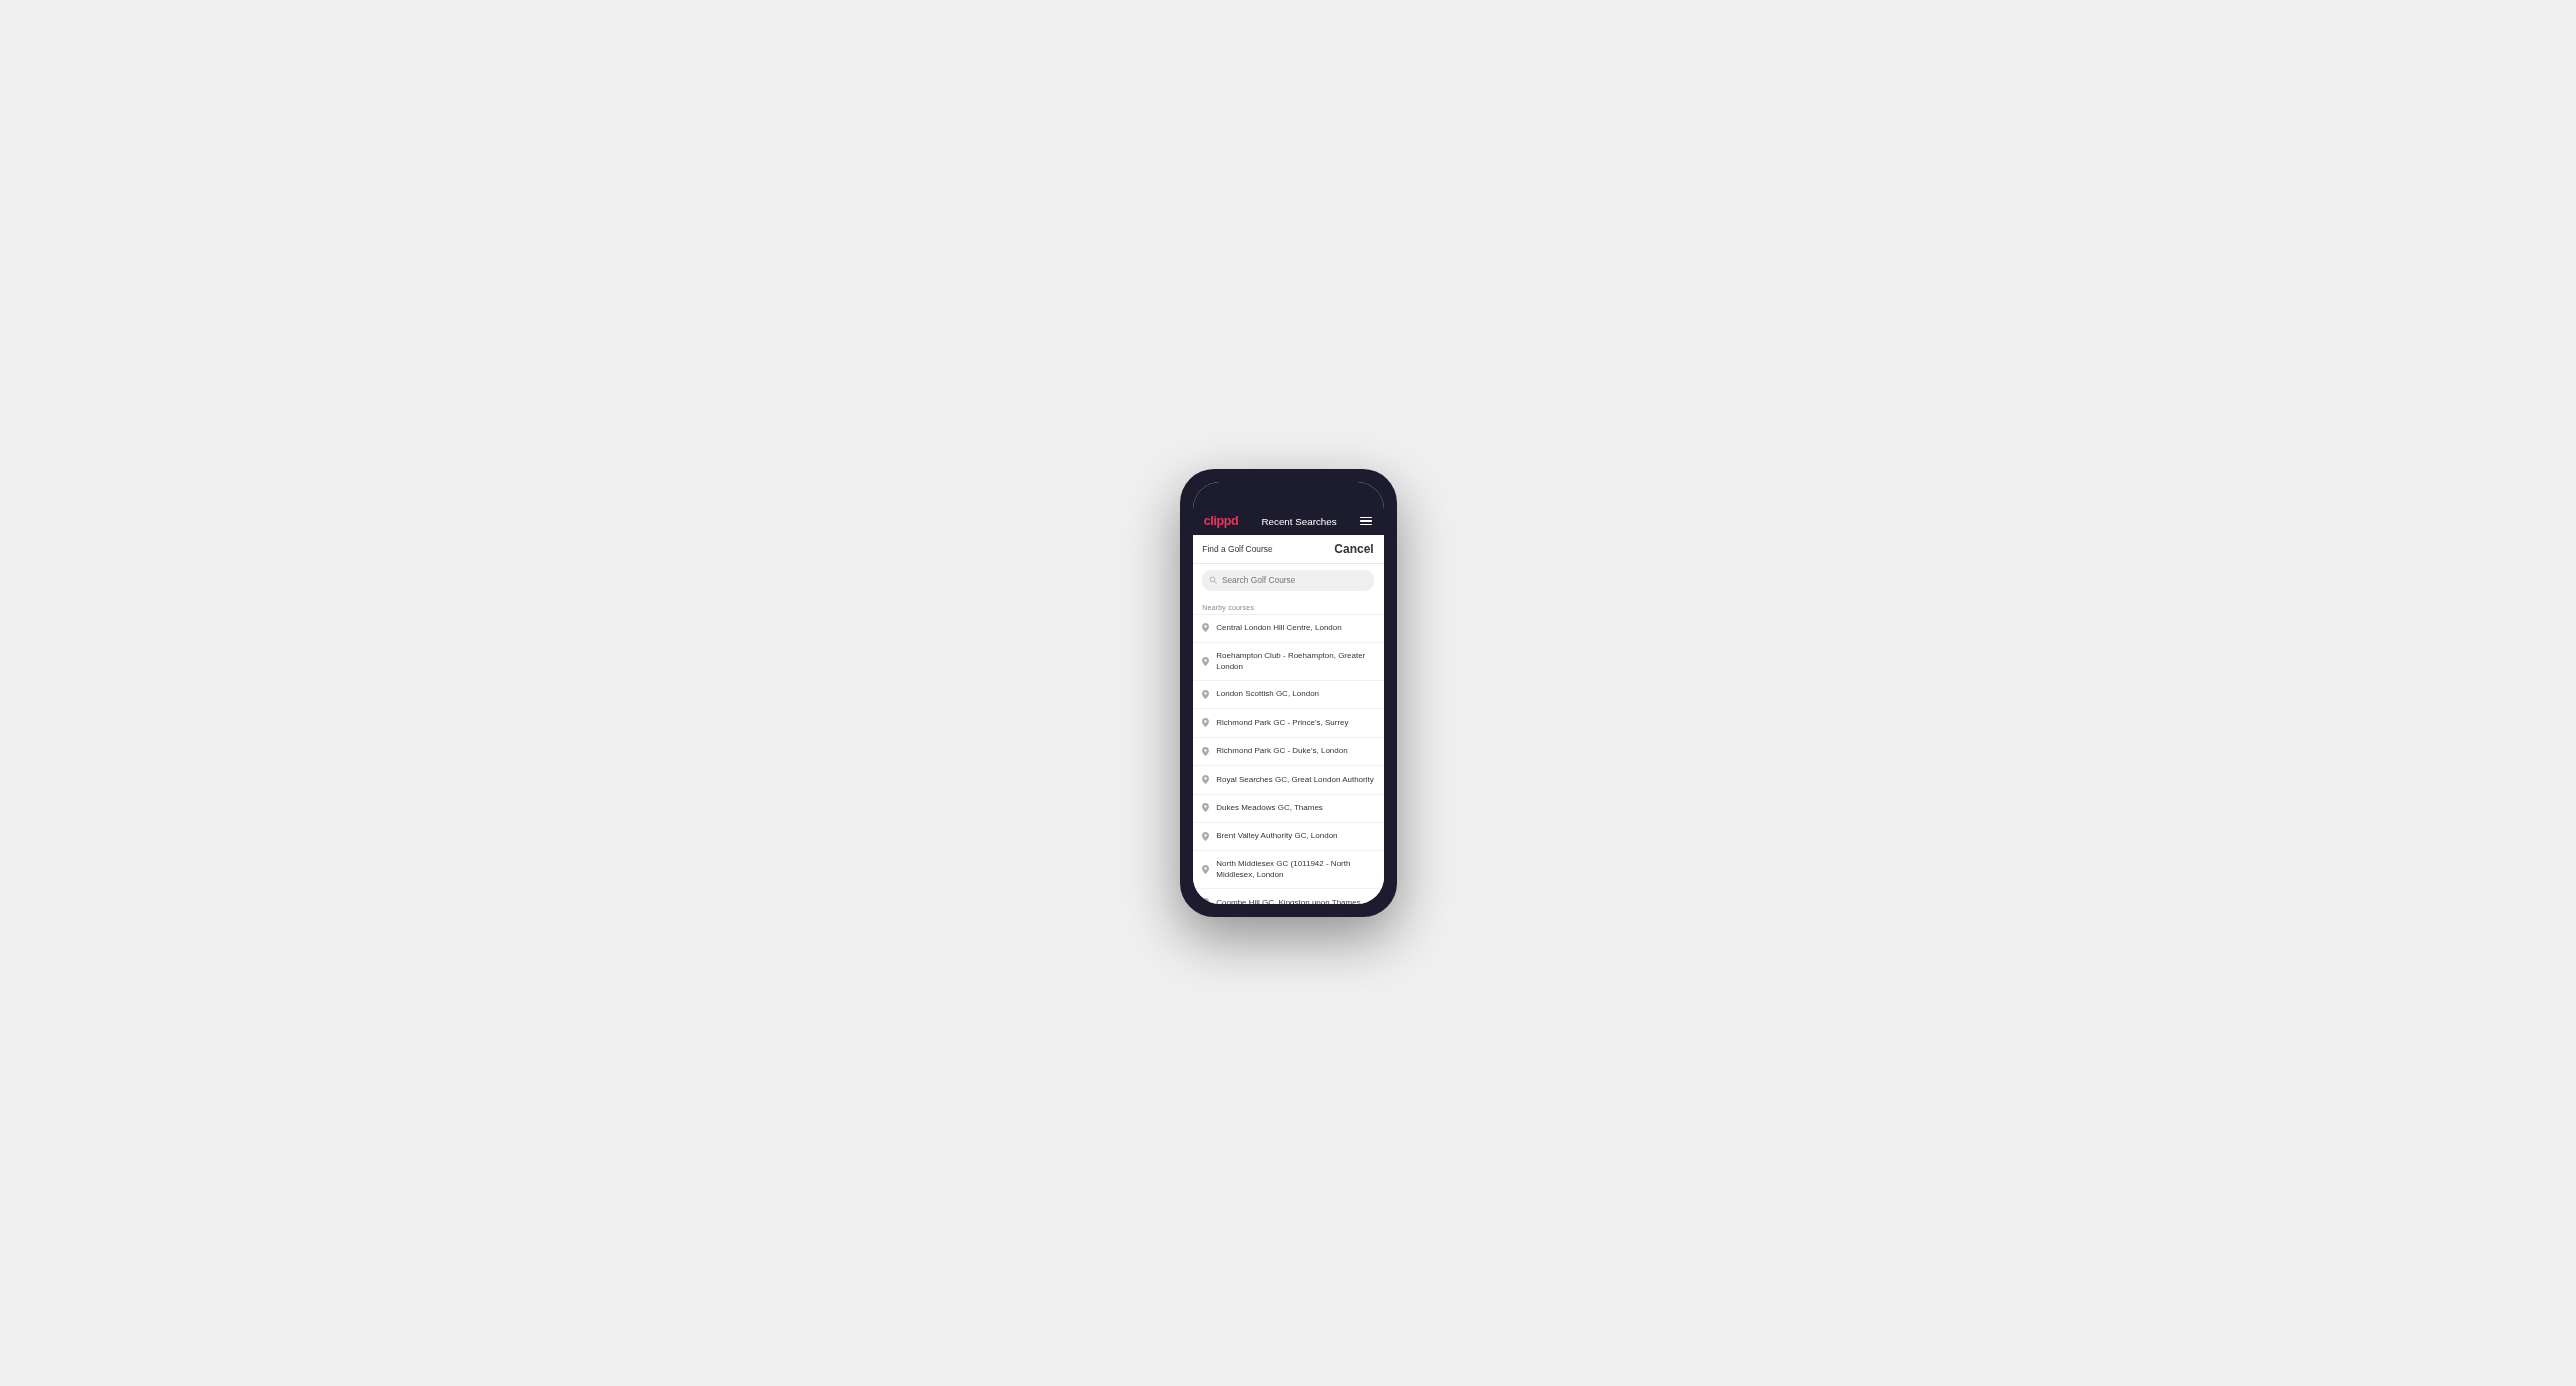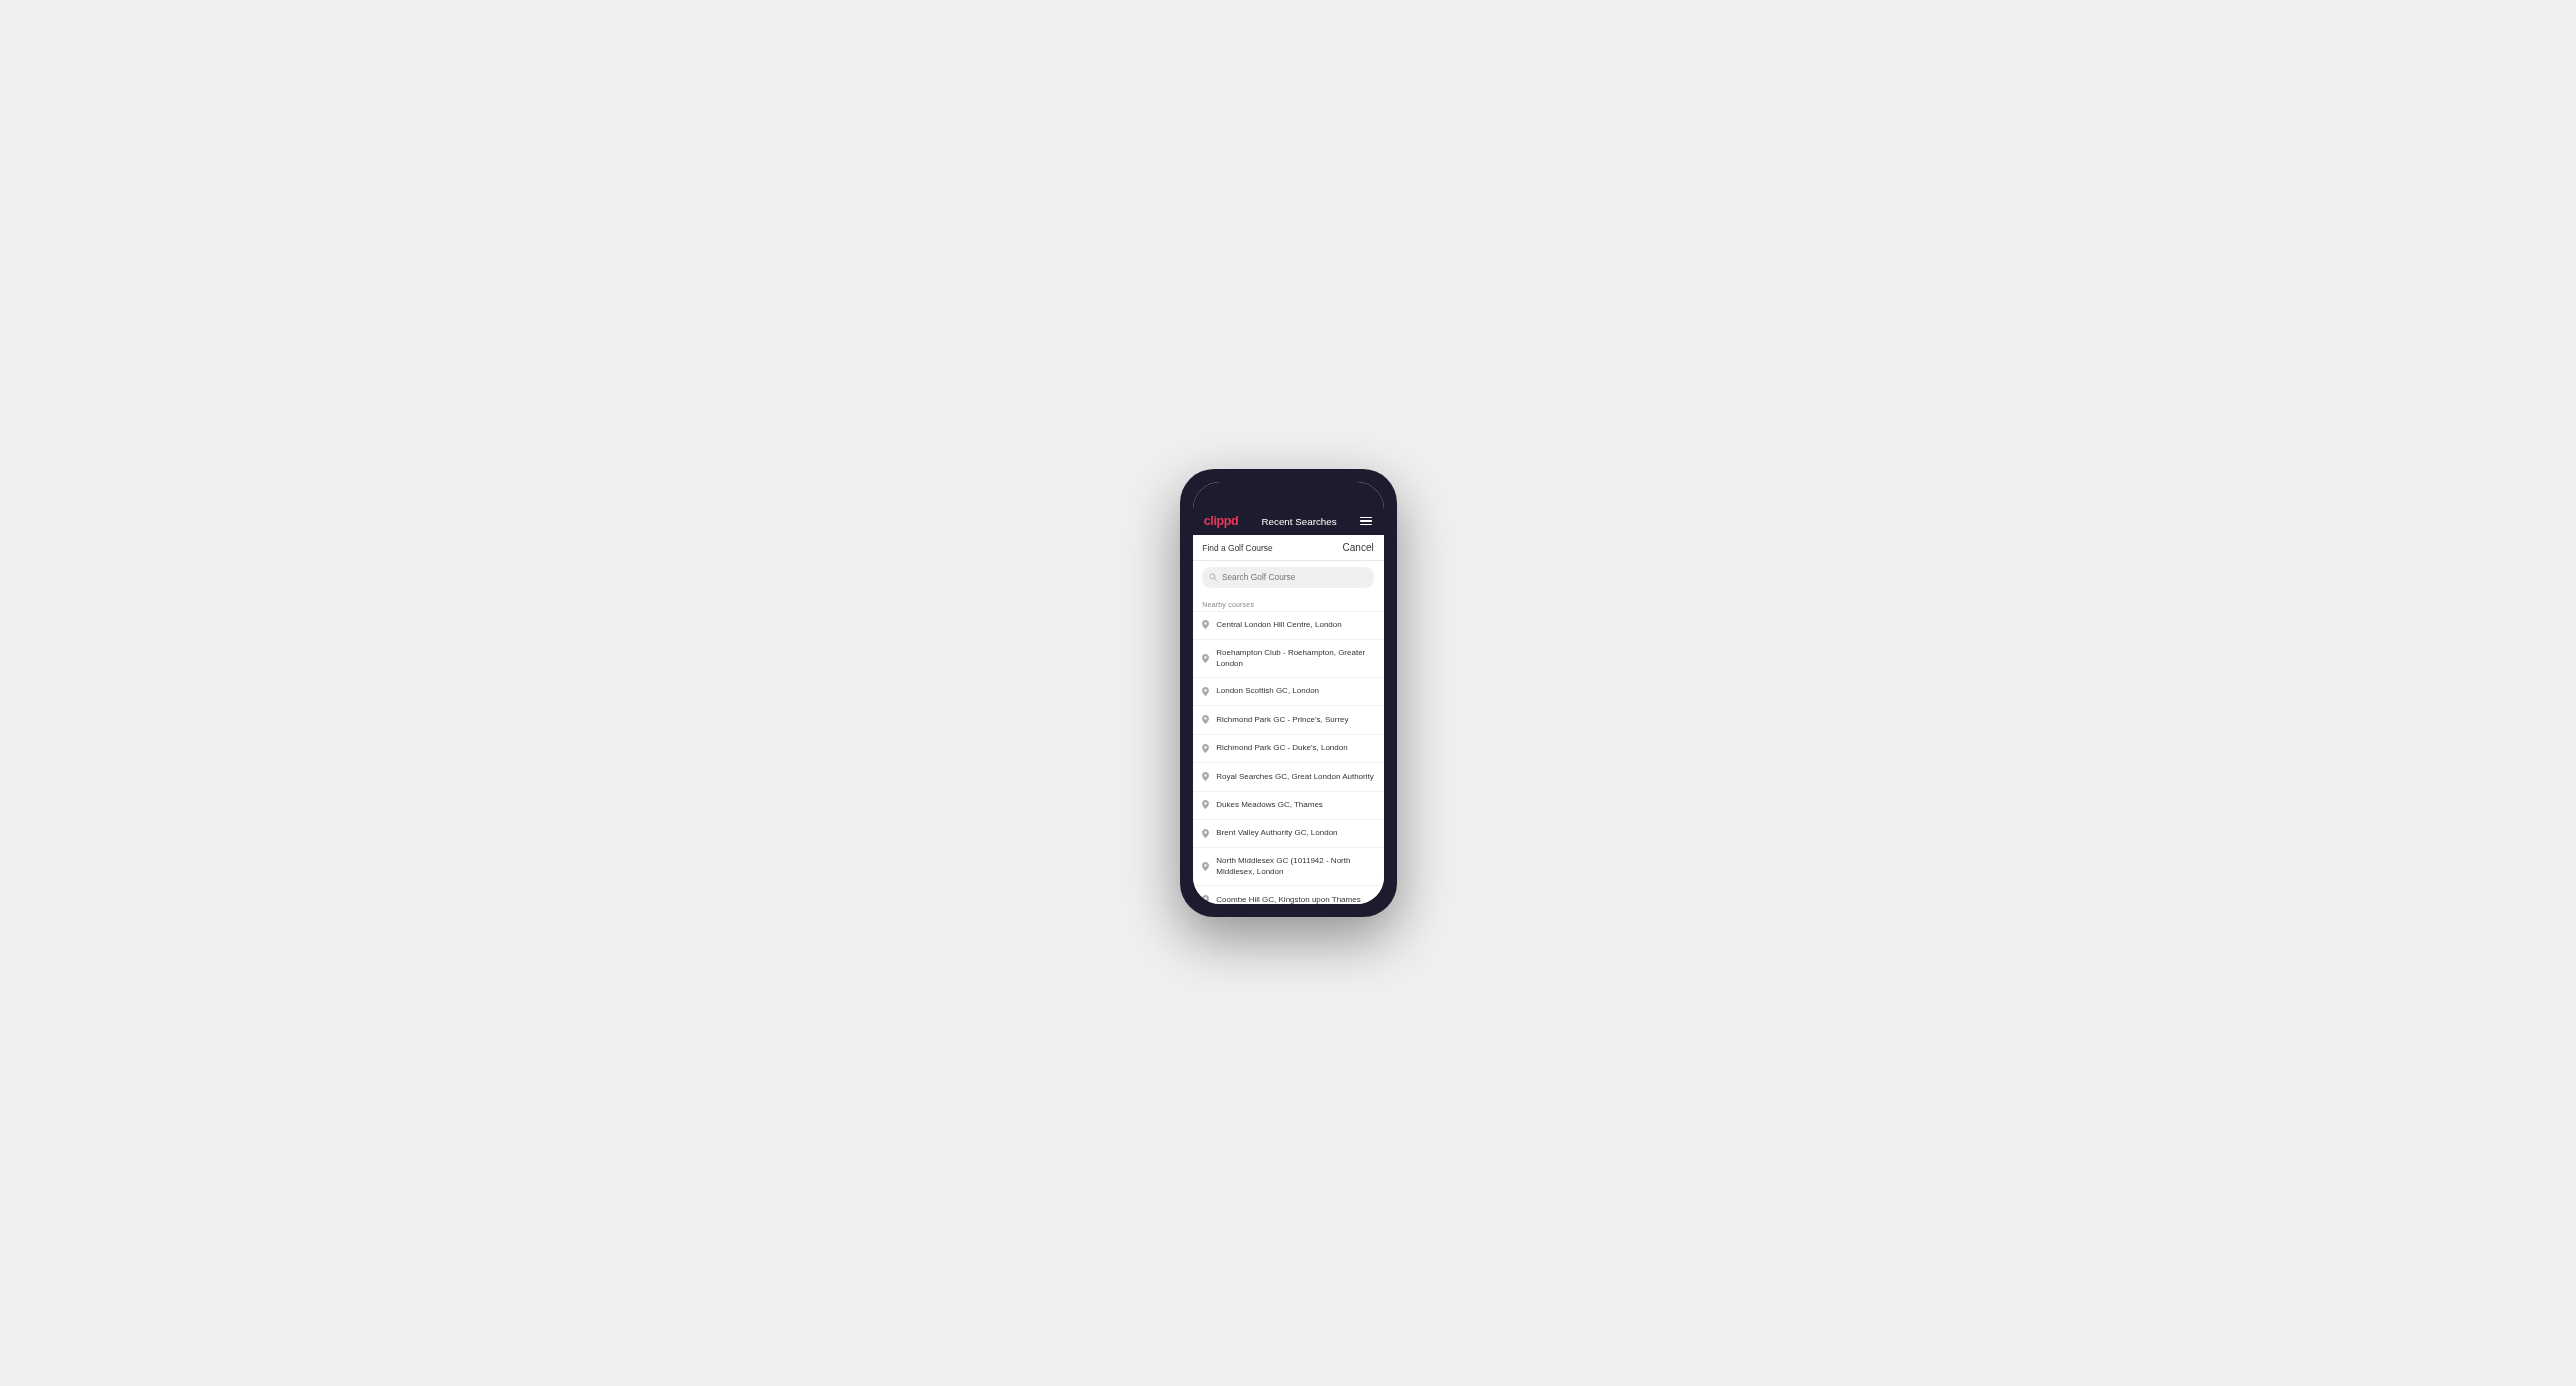--- a/index.html
+++ b/index.html
@@ -109,22 +109,22 @@
     }
 
     .find-label {
       color: #333333;
       font-size: 8.4px;
       font-weight: 400;
     }
 
     .cancel-btn {
       color: #333333;
-      font-size: 10px;
-      font-weight: 400;
+      font-size: 12px;
+      font-weight: 700;
       cursor: pointer;
       background: none;
       border: none;
     }
 
     
     .search-container {
       background: #ffffff;
       padding: 5.6px 9.8px 7px;
       flex-shrink: 0;

